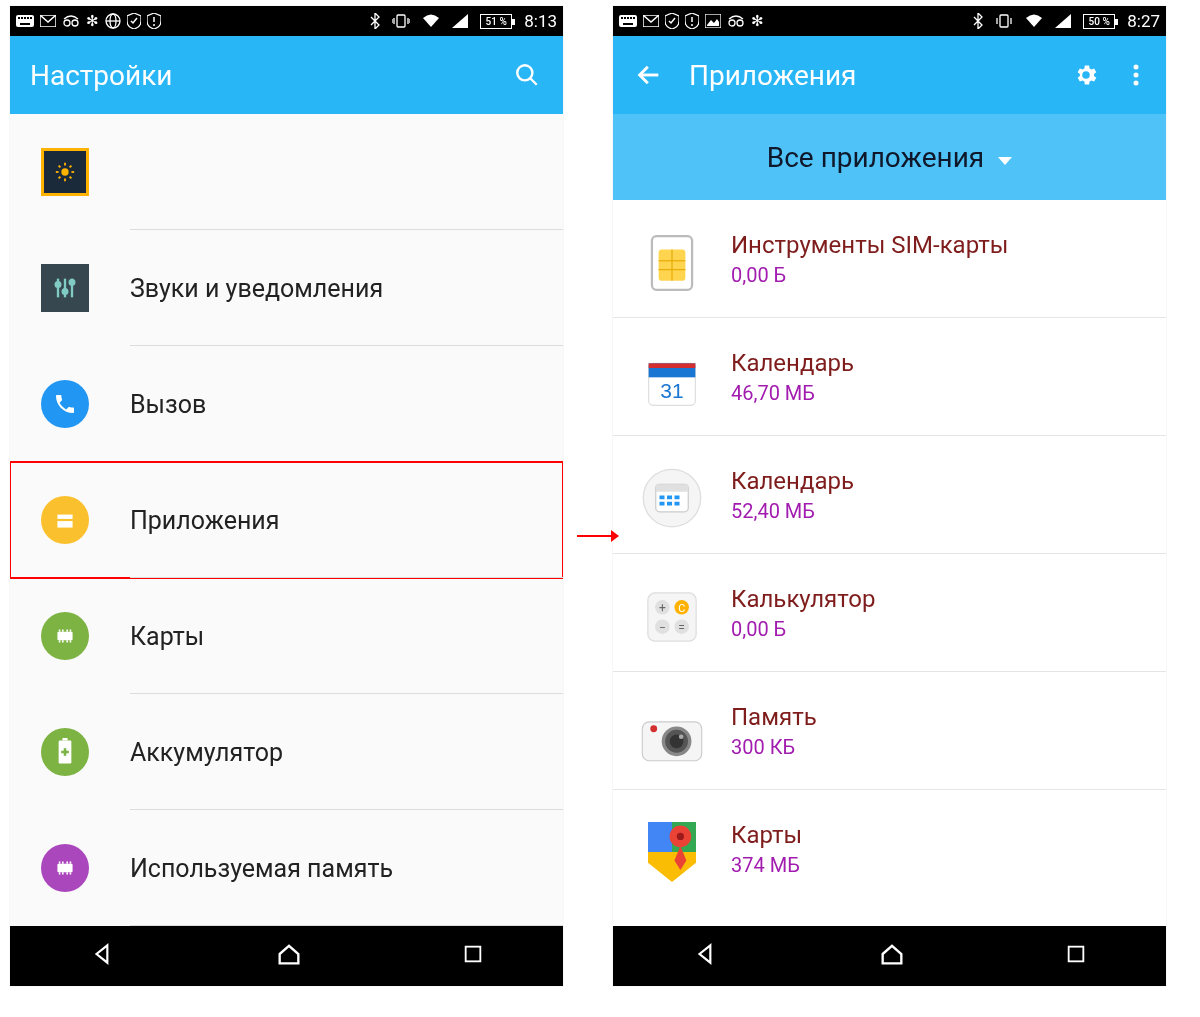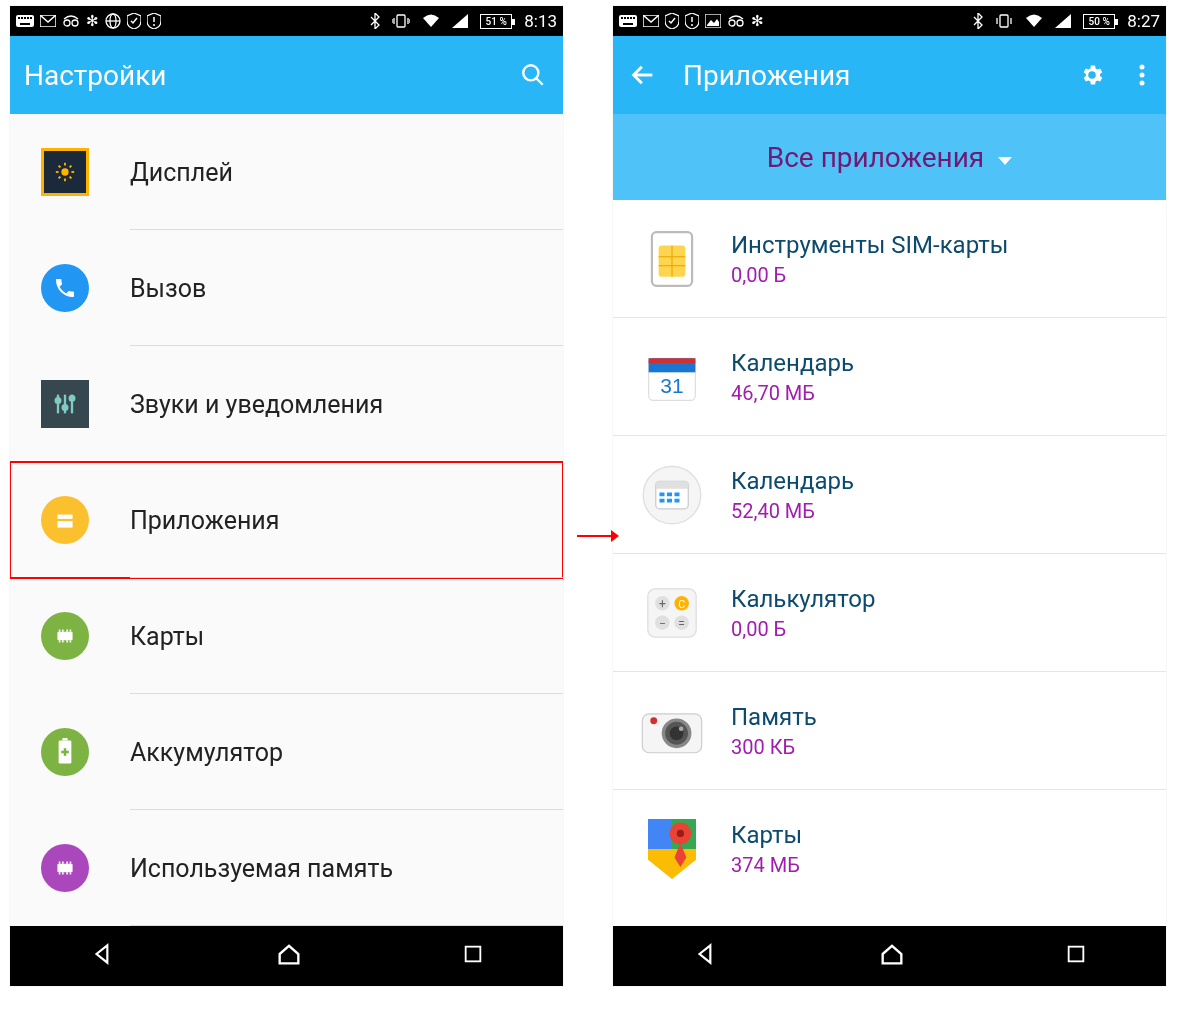--- a/index.html
+++ b/index.html
@@ -41,28 +41,28 @@
     display: inline-flex; align-items: center; justify-content: center;
     font-size: 10px; font-weight: 500;
   }
   .battery-box::after { content:''; position:absolute; right:-4px; top:4px; width:3px; height:6px; background:#fff; }
   .appbar {
     background: #29b6f6;
     color: #fff;
     height: 78px;
     display: flex;
     align-items: center;
-    padding: 0 14px;
+    padding: 0 20px;
     gap: 24px;
   }
   .appbar .title { font-size: 28px; font-weight: 400; flex: 1; }
   .appbar .icon-btn { width: 32px; height: 32px; display:flex; align-items:center; justify-content:center; cursor:pointer; }
   .subbar {
     background: #4fc3f7;
-    color: #701a75;
+    color: #0f172a;
     height: 86px;
     display:flex; align-items:center; justify-content:center;
     font-size: 28px; gap: 14px;
     cursor:pointer;
   }
   .list { flex:1; background:#fafafa; overflow:hidden; }
   .row {
     display:flex; align-items:center;
     padding: 0 30px;
     height: 116px;
@@ -75,23 +75,23 @@
   .row.selected-outline { outline: 2px solid #f00; outline-offset: -1px; }
   
   .app-row {
     display:flex; align-items:center;
     height: 118px;
     padding: 0 26px;
     border-bottom: 1px solid #e5e5e5;
     cursor:pointer;
     background:#fff;
   }
-  .app-row .app-icon { width:66px; height:66px; display:flex; align-items:center; justify-content:center; }
+  .app-row .app-icon { width:66px; height:66px; display:flex; align-items:flex-end; justify-content:center; }
   .app-row .app-text { margin-left: 26px; display:flex; flex-direction:column; gap:4px; }
-  .app-row .app-name { font-size: 24px; color:#0c4a6e; }
+  .app-row .app-name { font-size: 24px; color:#7f1d1d; }
   .app-row .app-size { font-size: 20px; color:#a21caf; }
   .navbar {
     height: 60px;
     background:#000;
     display:flex; align-items:center; justify-content:space-around;
   }
   .navbar .nav-btn { color:#fff; cursor:pointer; }
   
   .circle { width:48px; height:48px; border-radius:50%; display:flex; align-items:center; justify-content:center; }
   .square { width:48px; height:48px; display:flex; align-items:center; justify-content:center; }
@@ -212,50 +212,49 @@
                   <line x1="2" y1="12" x2="5" y2="12"></line>
                   <line x1="19" y1="12" x2="22" y2="12"></line>
                   <line x1="5" y1="5" x2="7" y2="7"></line>
                   <line x1="17" y1="17" x2="19" y2="19"></line>
                   <line x1="5" y1="19" x2="7" y2="17"></line>
                   <line x1="17" y1="7" x2="19" y2="5"></line>
                 </g>
               </svg>
           </div>
         </div>
-        <span class="label">Дисплей</span>
-        <div class="divider"></div>
-      </div>
-
-      <div class="row">
-        <div class="icon-wrap">
-          <div class="circle" style="background:#2196f3;">
-            <svg width="24" height="24" viewBox="0 0 24 24" fill="#fff">
-                <path d="M6.6 10.8c1.4 2.8 3.8 5.2 6.6 6.6l2.2-2.2c.3-.3.7-.4 1-.2 1.1.4 2.4.6 3.6.6.6 0 1 .4 1 1V20c0 .6-.4 1-1 1C10.6 21 3 13.4 3 4c0-.6.4-1 1-1h3.4c.6 0 1 .4 1 1 0 1.2.2 2.5.6 3.6.1.4 0 .8-.2 1l-2.2 2.2z"></path>
-              </svg>
-          </div>
-        </div>
-        <span class="label">Вызов</span>
         <div class="divider"></div>
       </div>
 
       <div class="row">
         <div class="icon-wrap">
           <div class="square" style="background:#37474f;">
             <svg width="28" height="28" viewBox="0 0 24 24" stroke="#80cbc4" stroke-width="2" fill="none">
                 <line x1="6" y1="4" x2="6" y2="20"></line>
                 <line x1="12" y1="4" x2="12" y2="20"></line>
                 <line x1="18" y1="4" x2="18" y2="20"></line>
                 <circle cx="6" cy="9" r="2" fill="#80cbc4"></circle>
                 <circle cx="12" cy="15" r="2" fill="#80cbc4"></circle>
                 <circle cx="18" cy="7" r="2" fill="#80cbc4"></circle>
               </svg>
           </div>
         </div>
         <span class="label">Звуки и уведомления</span>
+        <div class="divider"></div>
+      </div>
+
+      <div class="row">
+        <div class="icon-wrap">
+          <div class="circle" style="background:#2196f3;">
+            <svg width="24" height="24" viewBox="0 0 24 24" fill="#fff">
+                <path d="M6.6 10.8c1.4 2.8 3.8 5.2 6.6 6.6l2.2-2.2c.3-.3.7-.4 1-.2 1.1.4 2.4.6 3.6.6.6 0 1 .4 1 1V20c0 .6-.4 1-1 1C10.6 21 3 13.4 3 4c0-.6.4-1 1-1h3.4c.6 0 1 .4 1 1 0 1.2.2 2.5.6 3.6.1.4 0 .8-.2 1l-2.2 2.2z"></path>
+              </svg>
+          </div>
+        </div>
+        <span class="label">Вызов</span>
         <div class="divider"></div>
       </div>
 
       <div class="row selected-outline">
         <div class="icon-wrap">
           <div class="circle" style="background:#fbc02d;">
             <svg width="26" height="26" viewBox="0 0 24 24" fill="#fff">
                 <rect x="5" y="7" width="14" height="4"></rect>
                 <rect x="5" y="13" width="14" height="6"></rect>
               </svg>

